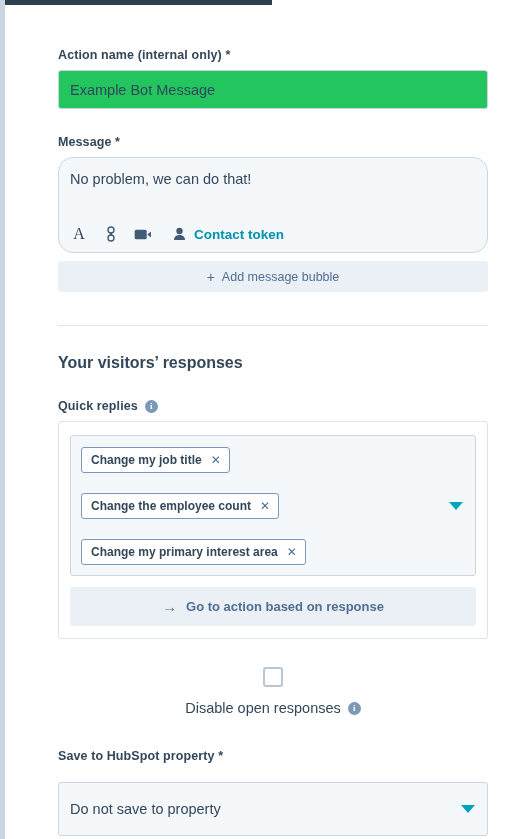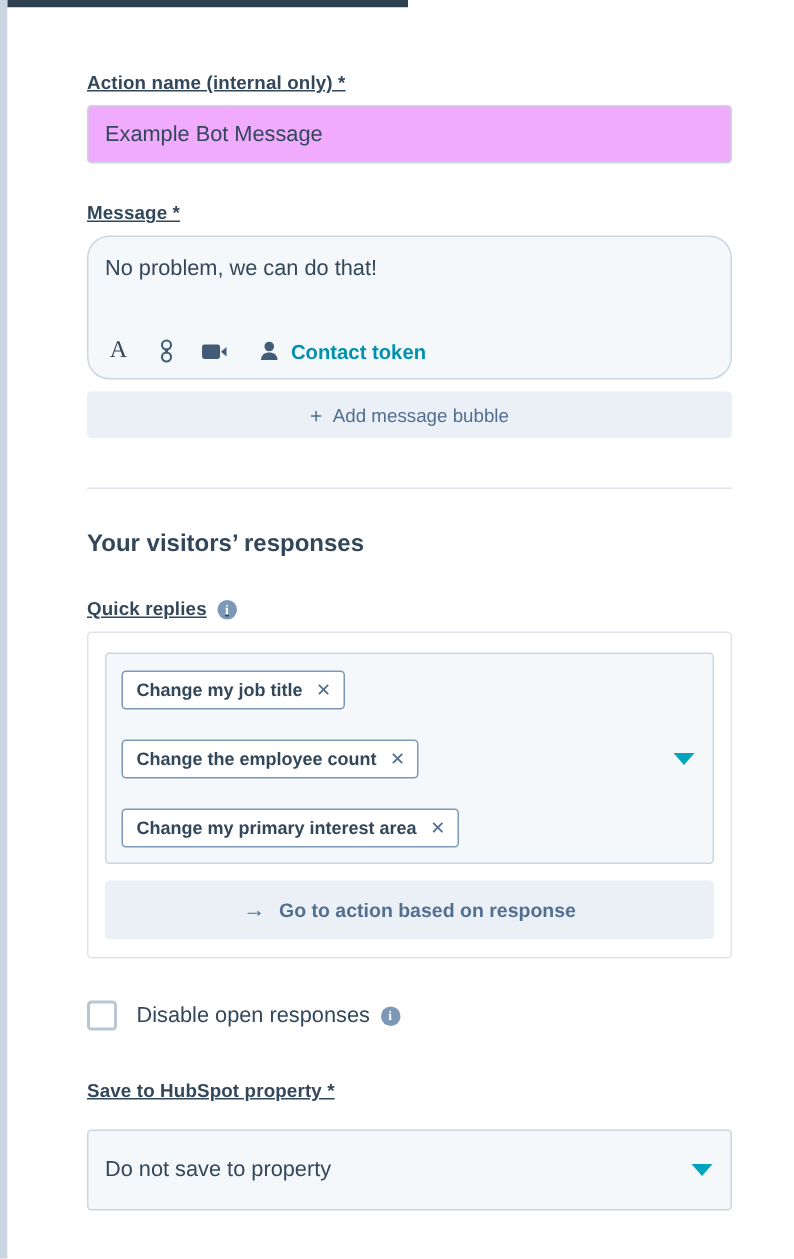--- a/index.html
+++ b/index.html
@@ -51,29 +51,28 @@
 
   
   .field-label {
     font-size: 12.5px;
     font-weight: bold;
     color: #33475b;
     letter-spacing: .1px;
     margin-bottom: 8px;
     display: flex;
     align-items: center;
-    text-decoration: underline;
   }
 
   
   .text-input {
     box-sizing: border-box;
     width: 430px;
     height: 39px;
-    background: #f0abfc;
+    background: #22c55e;
     border: 1px solid #cbd6e2;
     border-radius: 3px;
     font-family: "Liberation Sans", sans-serif;
     font-size: 14.5px;
     color: #33475b;
     padding: 0 11px;
     outline: none;
     display: flex;
     align-items: center;
   }
@@ -256,20 +255,21 @@
     cursor: pointer;
   }
   .qr-action .arrow { font-size: 15px; }
 
   
   .checkbox-row {
     display: flex;
     align-items: center;
     margin: 28px 0 0 0;
     gap: 13px;
+    flex-direction: column;
   }
   .checkbox-box {
     width: 20px;
     height: 20px;
     box-sizing: border-box;
     border: 2px solid #b9c6d3;
     border-radius: 3px;
     background: #ffffff;
     cursor: pointer;
     flex: none;

